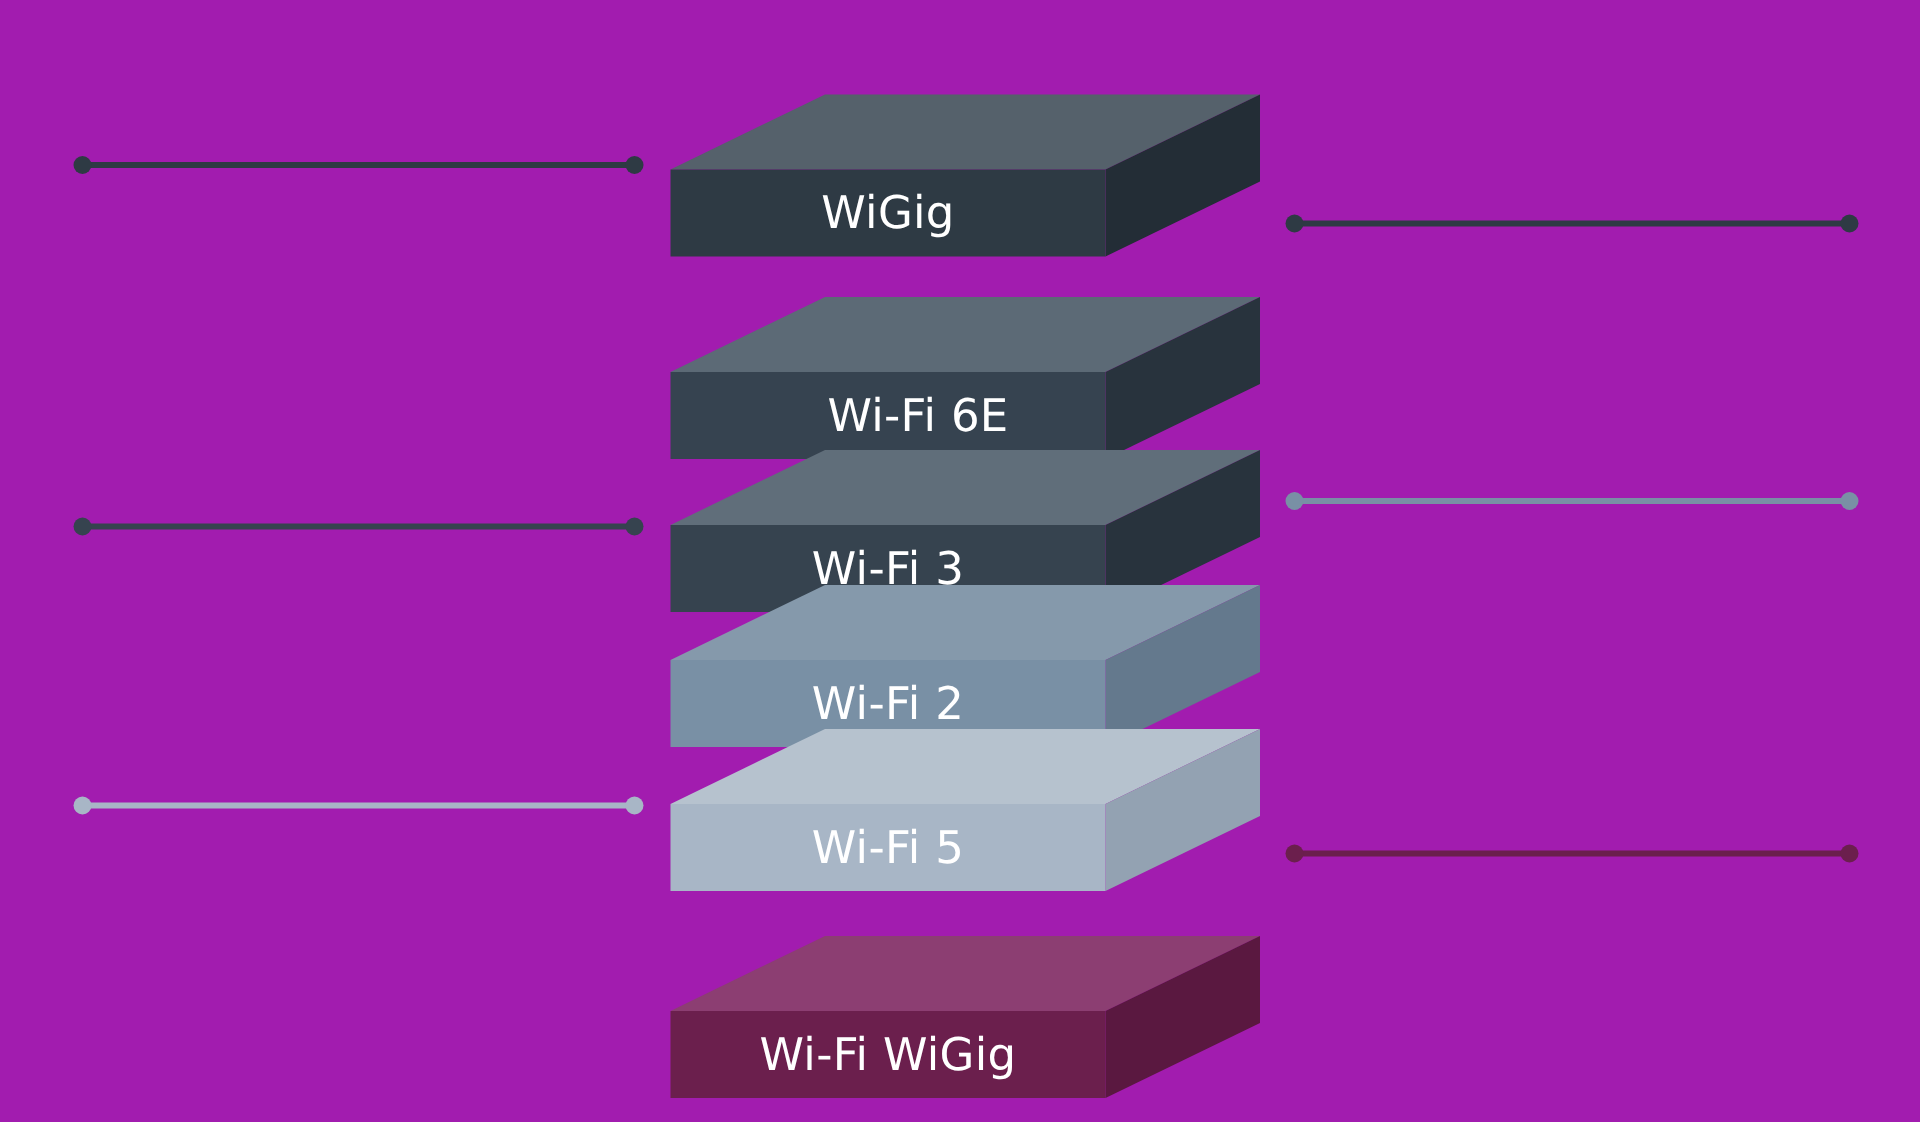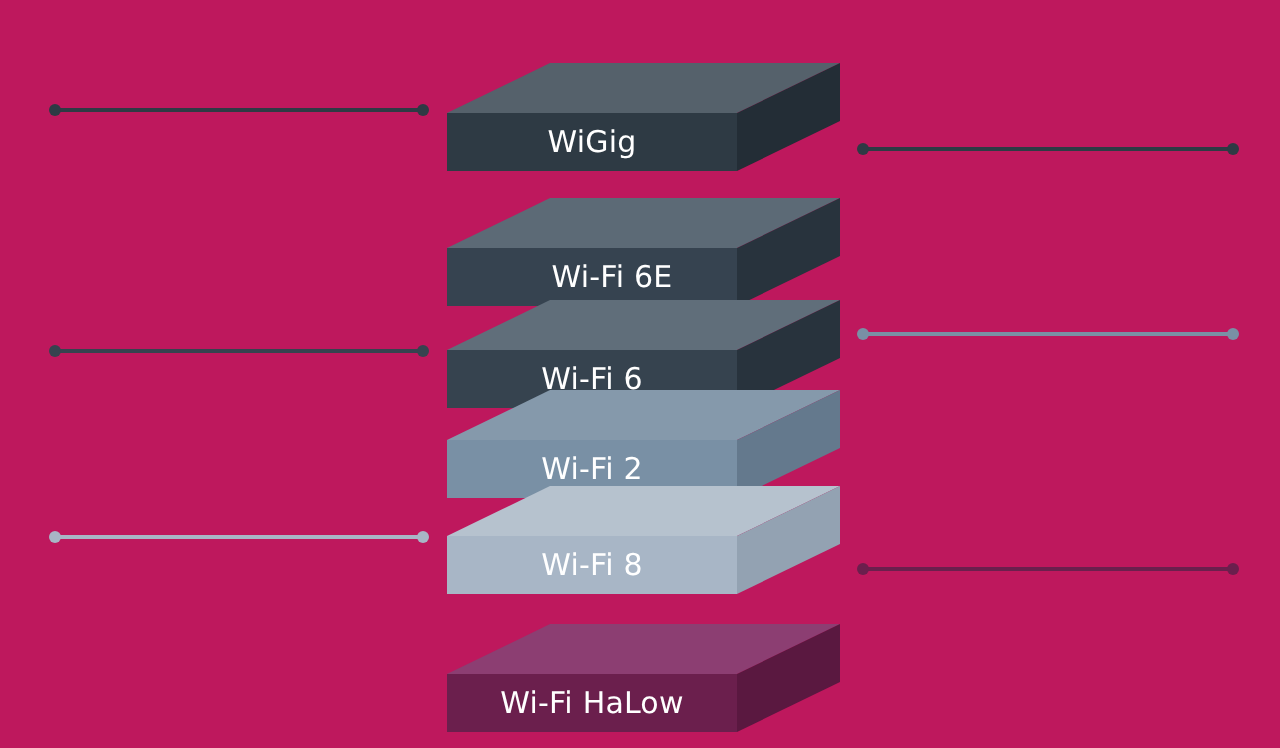--- a/index.html
+++ b/index.html
@@ -11,21 +11,21 @@
   body {
     width: 1280px;
     height: 748px;
     overflow: hidden;
     font-family: "DejaVu Sans", "Liberation Sans", sans-serif;
   }
   #stage {
     position: relative;
     width: 1280px;
     height: 748px;
-    background: #be185d;
+    background: #a21caf;
   }
   
   #stack {
     position: absolute;
     left: 0;
     top: 0;
     width: 1280px;
     height: 748px;
   }
   #stack svg {
@@ -109,24 +109,24 @@
           <polygon points="447,674 550,624 840,624 737,674" fill="#8c3e72" shape-rendering="geometricPrecision"></polygon>
           <polygon points="737,674 840,624 840,682 737,732" fill="#5a1840" shape-rendering="geometricPrecision"></polygon>
           <polygon points="447,674 737,674 737,732 447,732" fill="#6b1f4d" shape-rendering="geometricPrecision"></polygon>
         </g>
       </svg>
   </div>
 
   <div id="labels">
       <div class="slab-label" style="left: 447px; top: 113px; width: 290px; height: 58px; color: rgb(255, 255, 255);">WiGig</div>
       <div class="slab-label" style="left: 467px; top: 248px; width: 290px; height: 58px; color: rgb(255, 255, 255);">Wi-Fi 6E</div>
-      <div class="slab-label" style="left: 447px; top: 350px; width: 290px; height: 58px; color: rgb(255, 255, 255);">Wi-Fi 6</div>
+      <div class="slab-label" style="left: 447px; top: 350px; width: 290px; height: 58px; color: rgb(255, 255, 255);">Wi-Fi 3</div>
       <div class="slab-label" style="left: 447px; top: 440px; width: 290px; height: 58px; color: rgb(255, 255, 255);">Wi-Fi 2</div>
-      <div class="slab-label" style="left: 447px; top: 536px; width: 290px; height: 58px; color: rgb(255, 255, 255);">Wi-Fi 8</div>
-      <div class="slab-label" style="left: 447px; top: 674px; width: 290px; height: 58px; color: rgb(255, 255, 255);">Wi-Fi HaLow</div>
+      <div class="slab-label" style="left: 447px; top: 536px; width: 290px; height: 58px; color: rgb(255, 255, 255);">Wi-Fi 5</div>
+      <div class="slab-label" style="left: 447px; top: 674px; width: 290px; height: 58px; color: rgb(255, 255, 255);">Wi-Fi WiGig</div>
     </div>
 
   <div id="connectors">
       <div class="connector" style="left: 50px; top: 102px; width: 378px;">
         <div class="bar" style="background: rgb(46, 58, 68);"></div>
         <div class="dot start" style="background: rgb(46, 58, 68);"></div>
         <div class="dot end" style="background: rgb(46, 58, 68);"></div>
       </div>
       <div class="connector" style="left: 50px; top: 343px; width: 378px;">
         <div class="bar" style="background: rgb(54, 67, 79);"></div>

